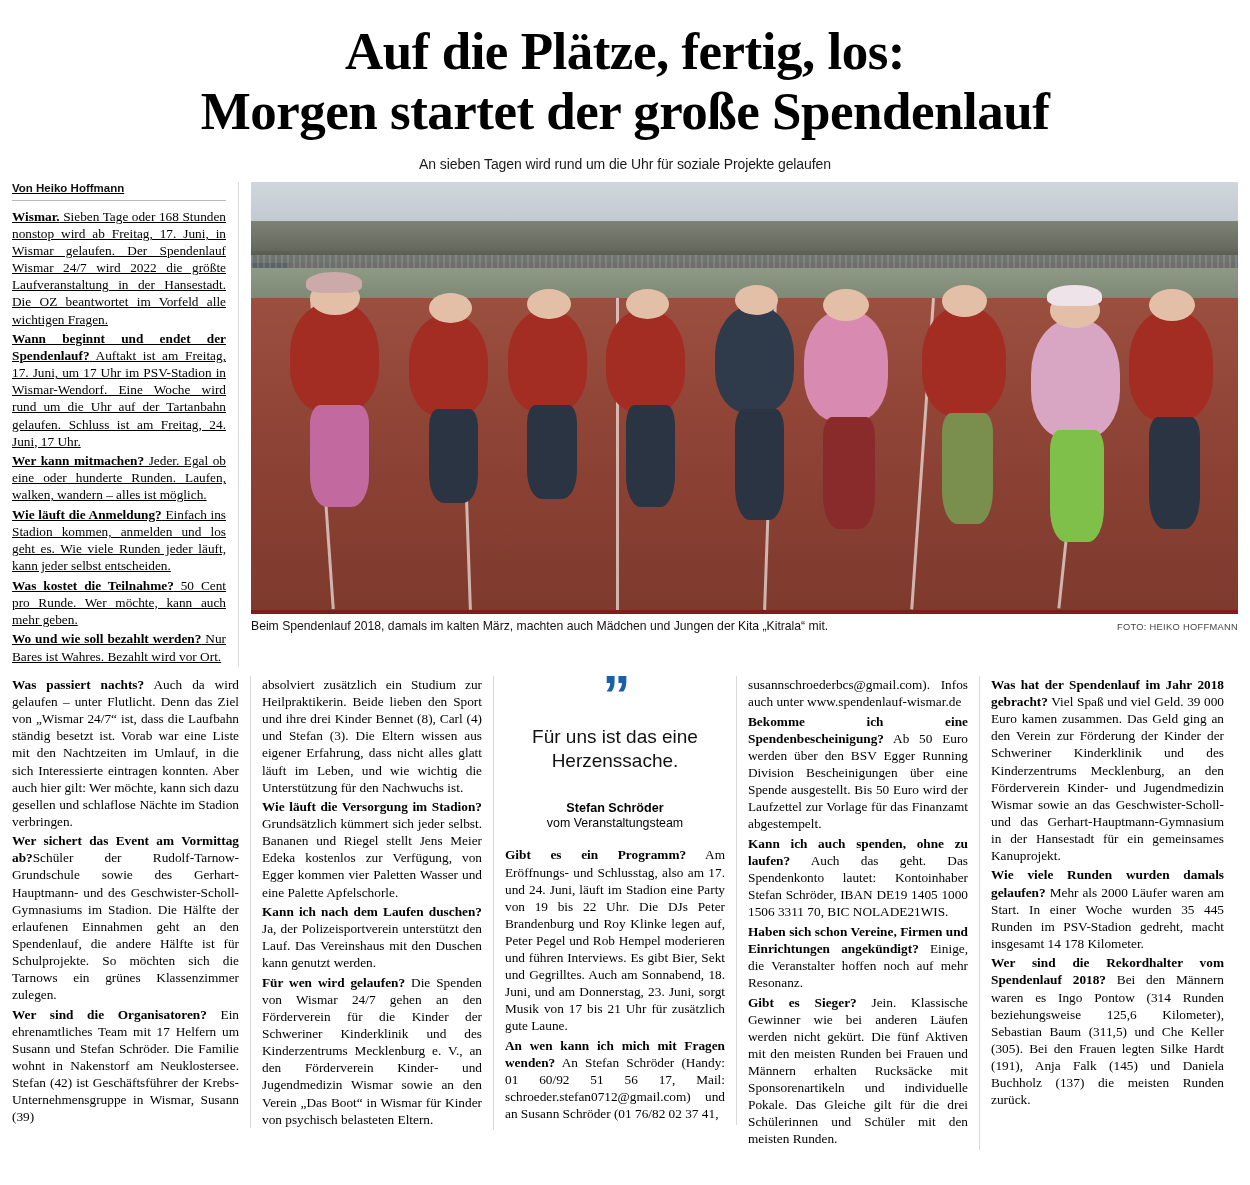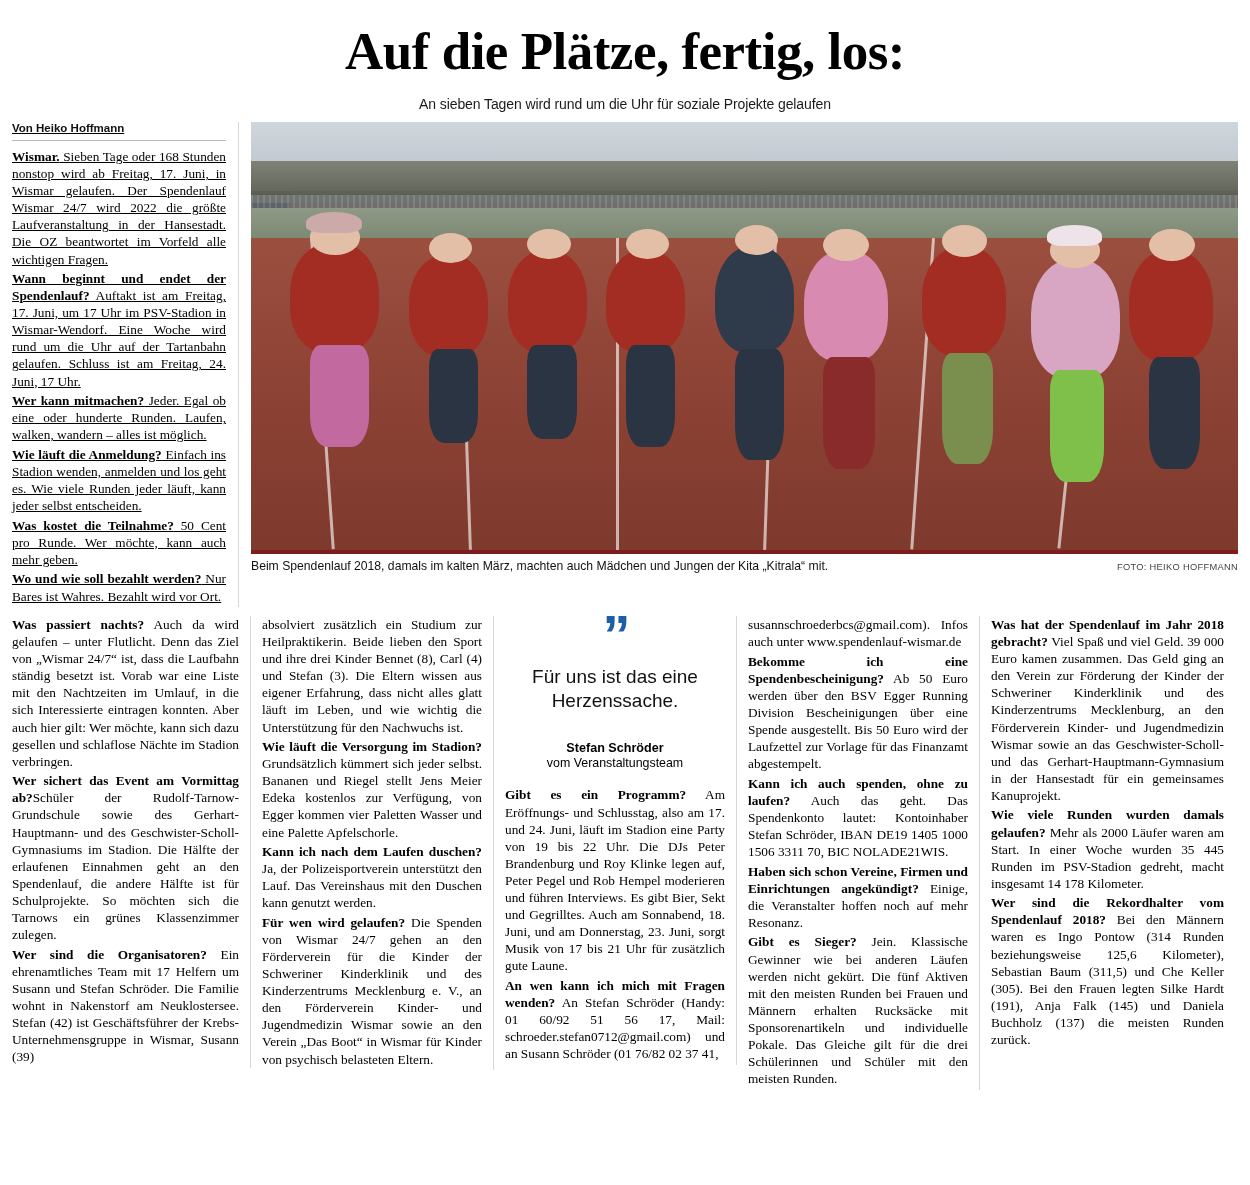--- a/index.html
+++ b/index.html
@@ -214,32 +214,33 @@
     margin-bottom: 6px;
   }
 </style>
 </head>
 <body>
 
 <div class="page">
 
   <div class="headline-block">
     <div class="headline-1">Auf die Plätze, fertig, los:</div>
+    <div class="headline-2">Morgen startet der große Spendenlauf</div>
     <div class="subhead">An sieben Tagen wird rund um die Uhr für soziale Projekte gelaufen</div>
   </div>
 
   <div class="top-area">
 
     <div class="col-left">
       <div class="byline">Von Heiko Hoffmann</div>
       <div class="col-text">
         <p><span class="lead-city">Wismar.</span><span> Sieben Tage oder 168 Stunden nonstop wird ab Freitag, 17. Juni, in Wismar gelaufen. Der Spendenlauf Wismar 24/7 wird 2022 die größte Laufveranstaltung in der Hansestadt. Die OZ beantwortet im Vorfeld alle wichtigen Fragen.</span></p>
         <p><span class="q">Wann beginnt und endet der Spendenlauf?</span><span> Auftakt ist am Freitag, 17. Juni, um 17 Uhr im PSV-Stadion in Wismar-Wendorf. Eine Woche wird rund um die Uhr auf der Tartanbahn gelaufen. Schluss ist am Freitag, 24. Juni, 17 Uhr.</span></p>
         <p><span class="q">Wer kann mitmachen?</span><span> Jeder. Egal ob eine oder hunderte Runden. Laufen, walken, wandern – alles ist möglich.</span></p>
-        <p><span class="q">Wie läuft die Anmeldung?</span><span> Einfach ins Stadion wenden, anmelden und los geht es. Wie viele Runden jeder läuft, kann jeder selbst entscheiden.</span></p>
+        <p><span class="q">Wie läuft die Anmeldung?</span><span> Einfach ins Stadion kommen, anmelden und los geht es. Wie viele Runden jeder läuft, kann jeder selbst entscheiden.</span></p>
         <p><span class="q">Was kostet die Teilnahme?</span><span> 50 Cent pro Runde. Wer möchte, kann auch mehr geben.</span></p>
         <p><span class="q">Wo und wie soll bezahlt werden?</span><span> Nur Bares ist Wahres. Bezahlt wird vor Ort.</span></p>
       </div>
     </div>
 
     <div class="photo-area">
       <div class="photo">
         <div class="sky"></div>
         <div class="treeline"></div>
         <div class="fence"></div>

